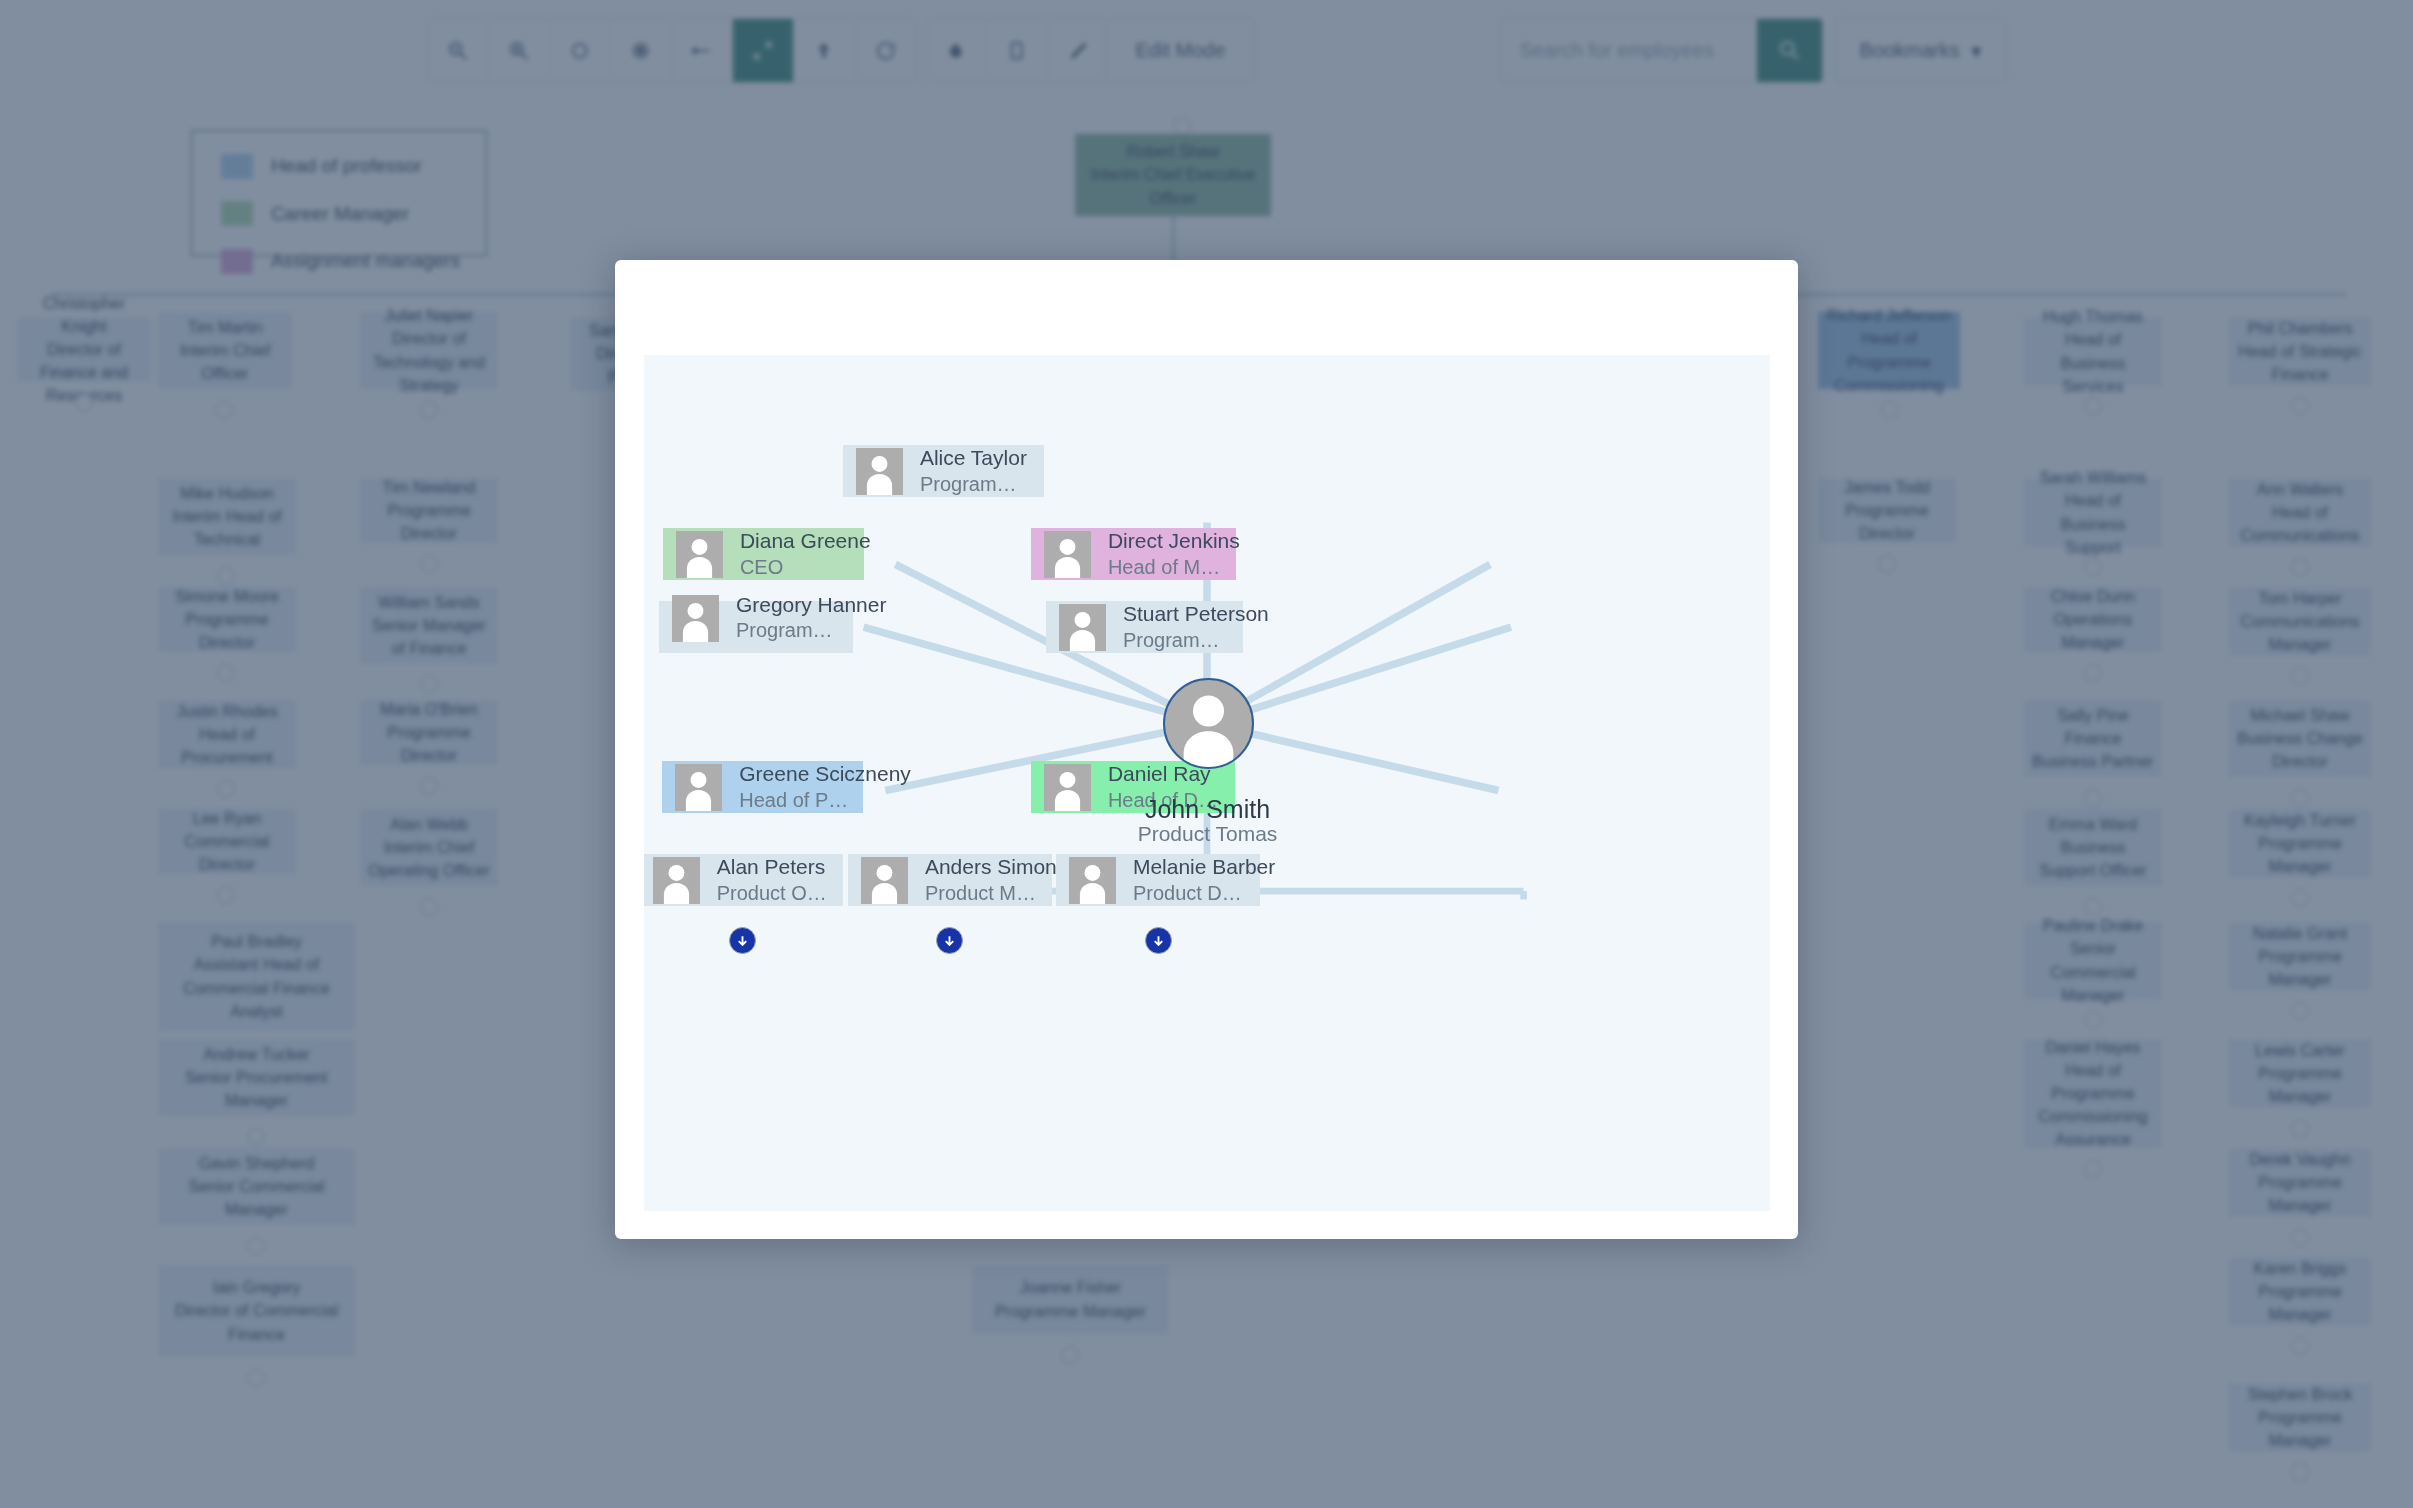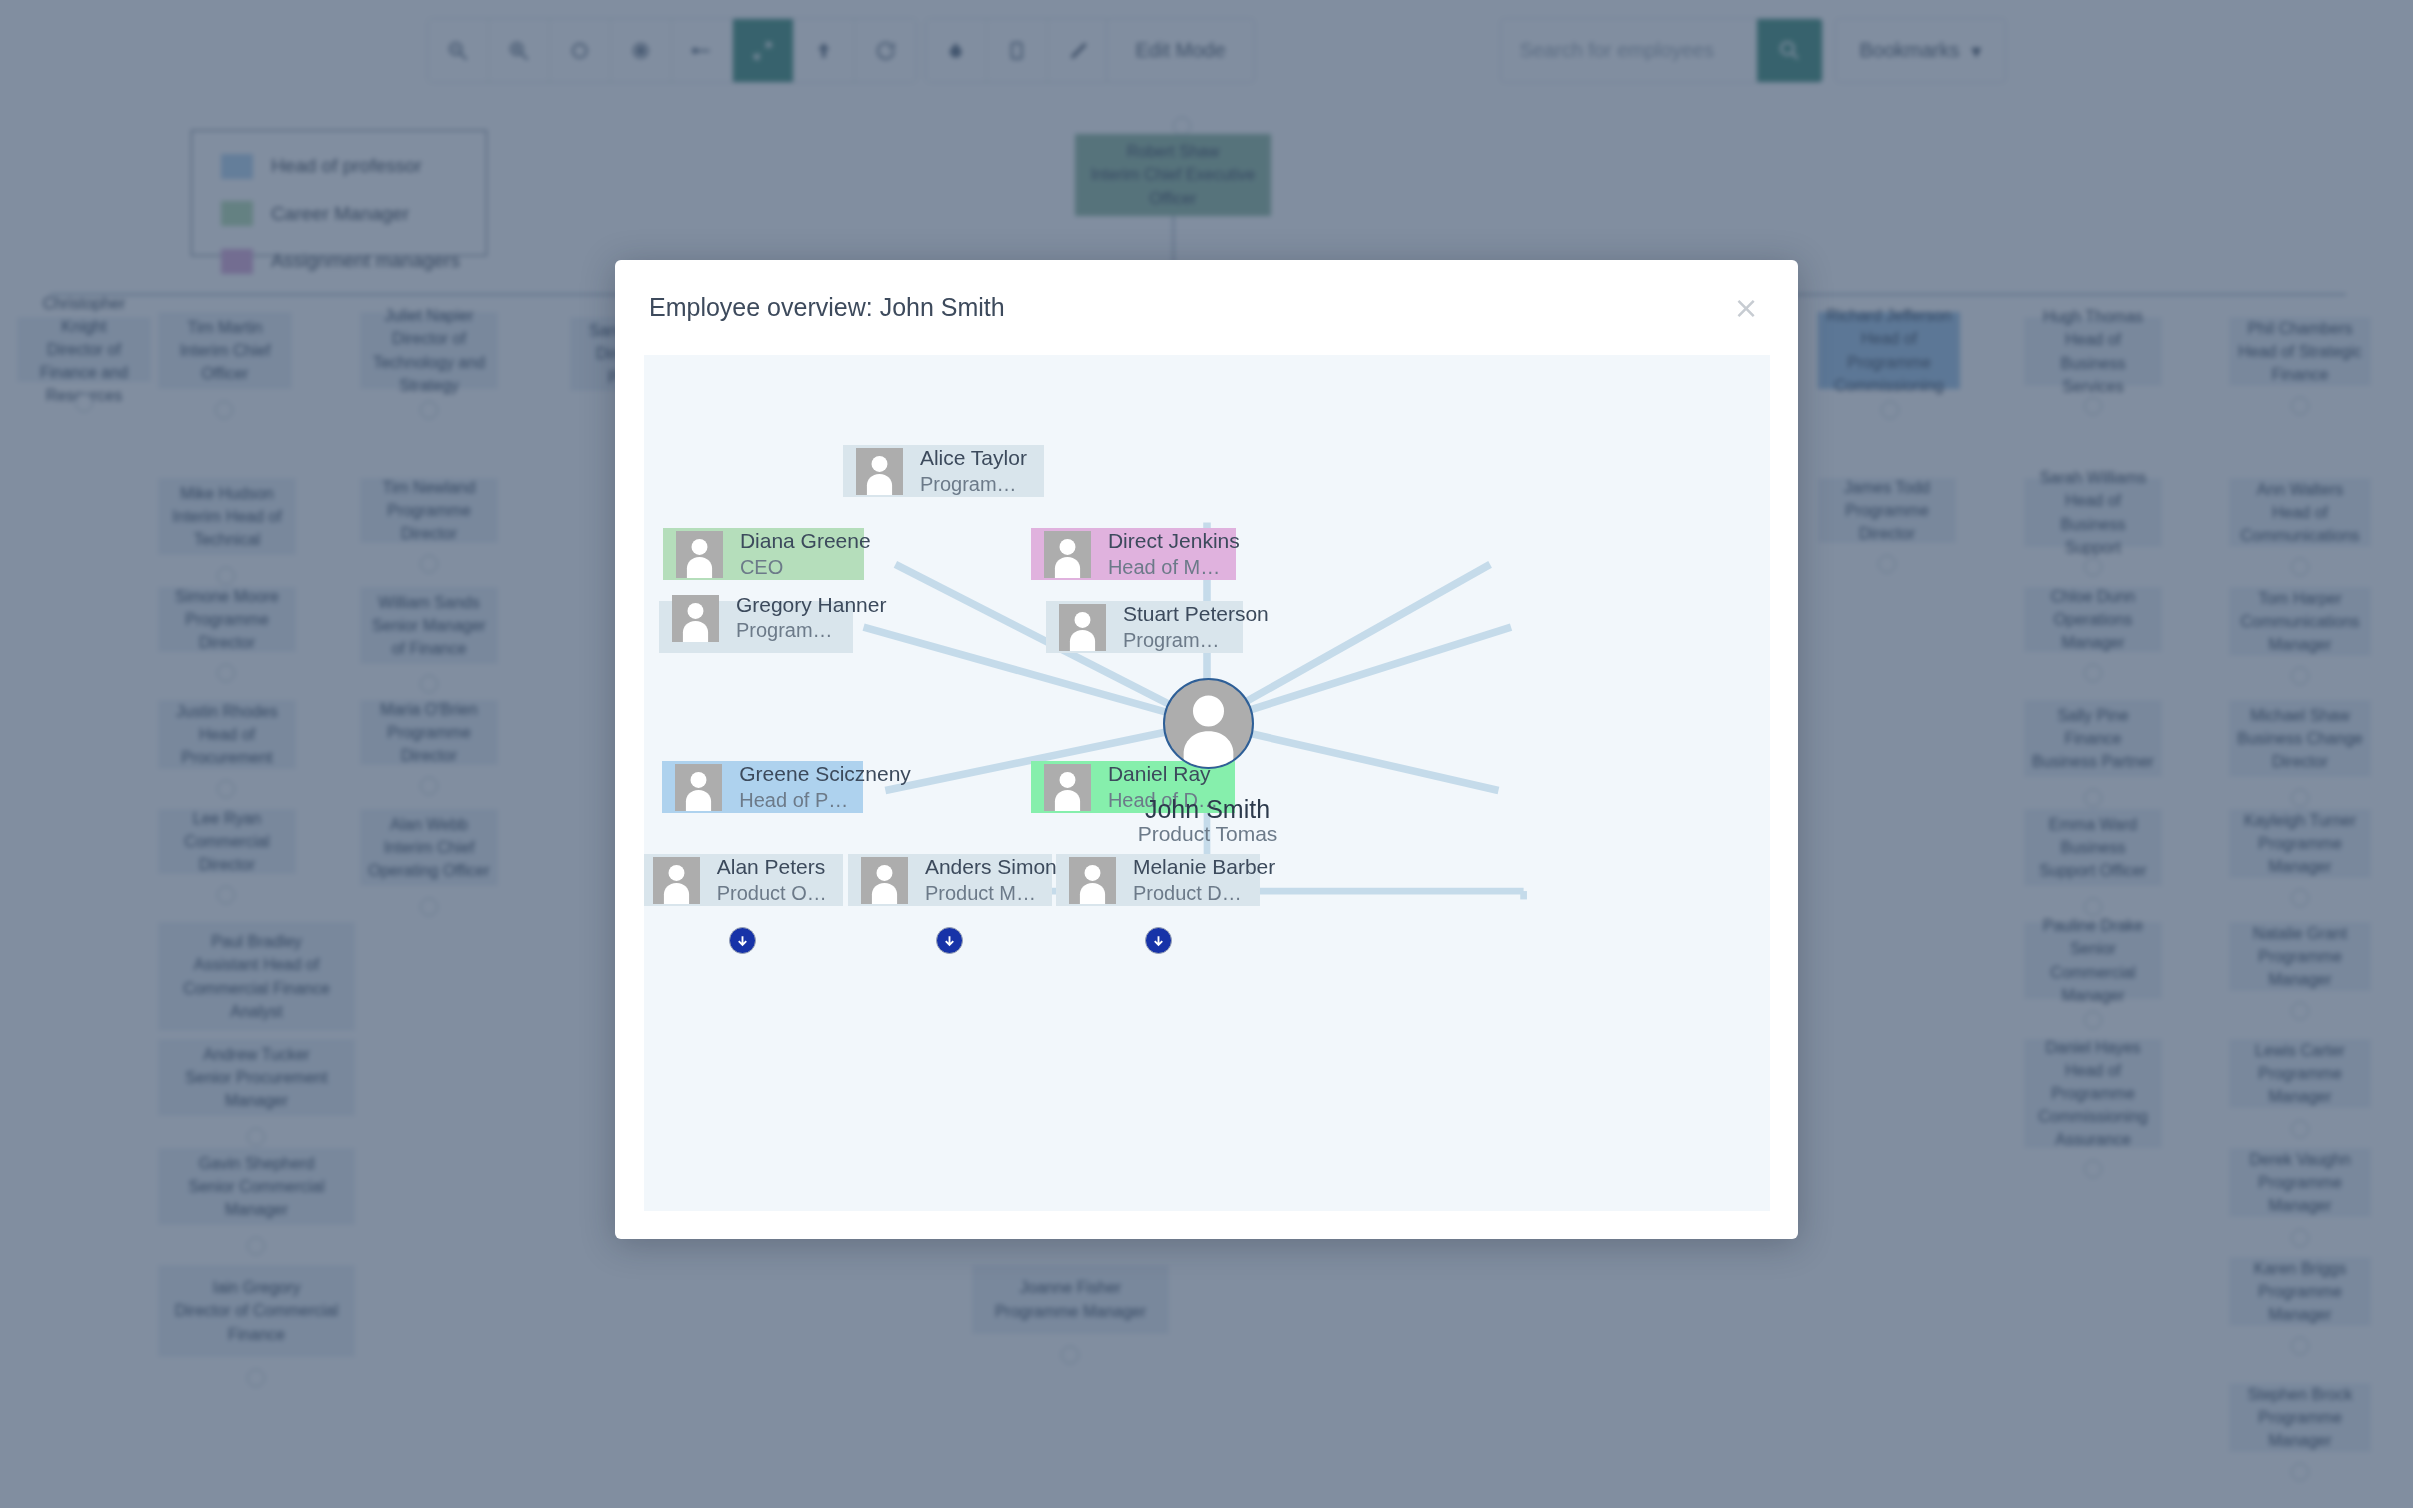--- a/index.html
+++ b/index.html
@@ -524,24 +524,20 @@
         </div>
       </div>
       <div class="bg-plus" style="left: 2291px; top: 1463px;"></div>
     </div>
 </div>
 
 <div id="bg-dim"></div>
 
 <div id="modal">
 
-  <div class="modal-head">
-    <div class="modal-title">Employee overview: John Smith</div>
-    <div class="modal-close">×</div>
-  </div>
 
   <div class="modal-body">
 
     <svg id="edges" viewBox="0 0 1344 1022">
       <g stroke="#c5dbea" stroke-width="9" fill="none">
         <path d="M672 440 L672 200"></path>
         <path d="M672 440 L300 250"></path>
         <path d="M672 440 L1010 250"></path>
         <path d="M672 440 L262 325"></path>
         <path d="M672 440 L1035 325"></path>

